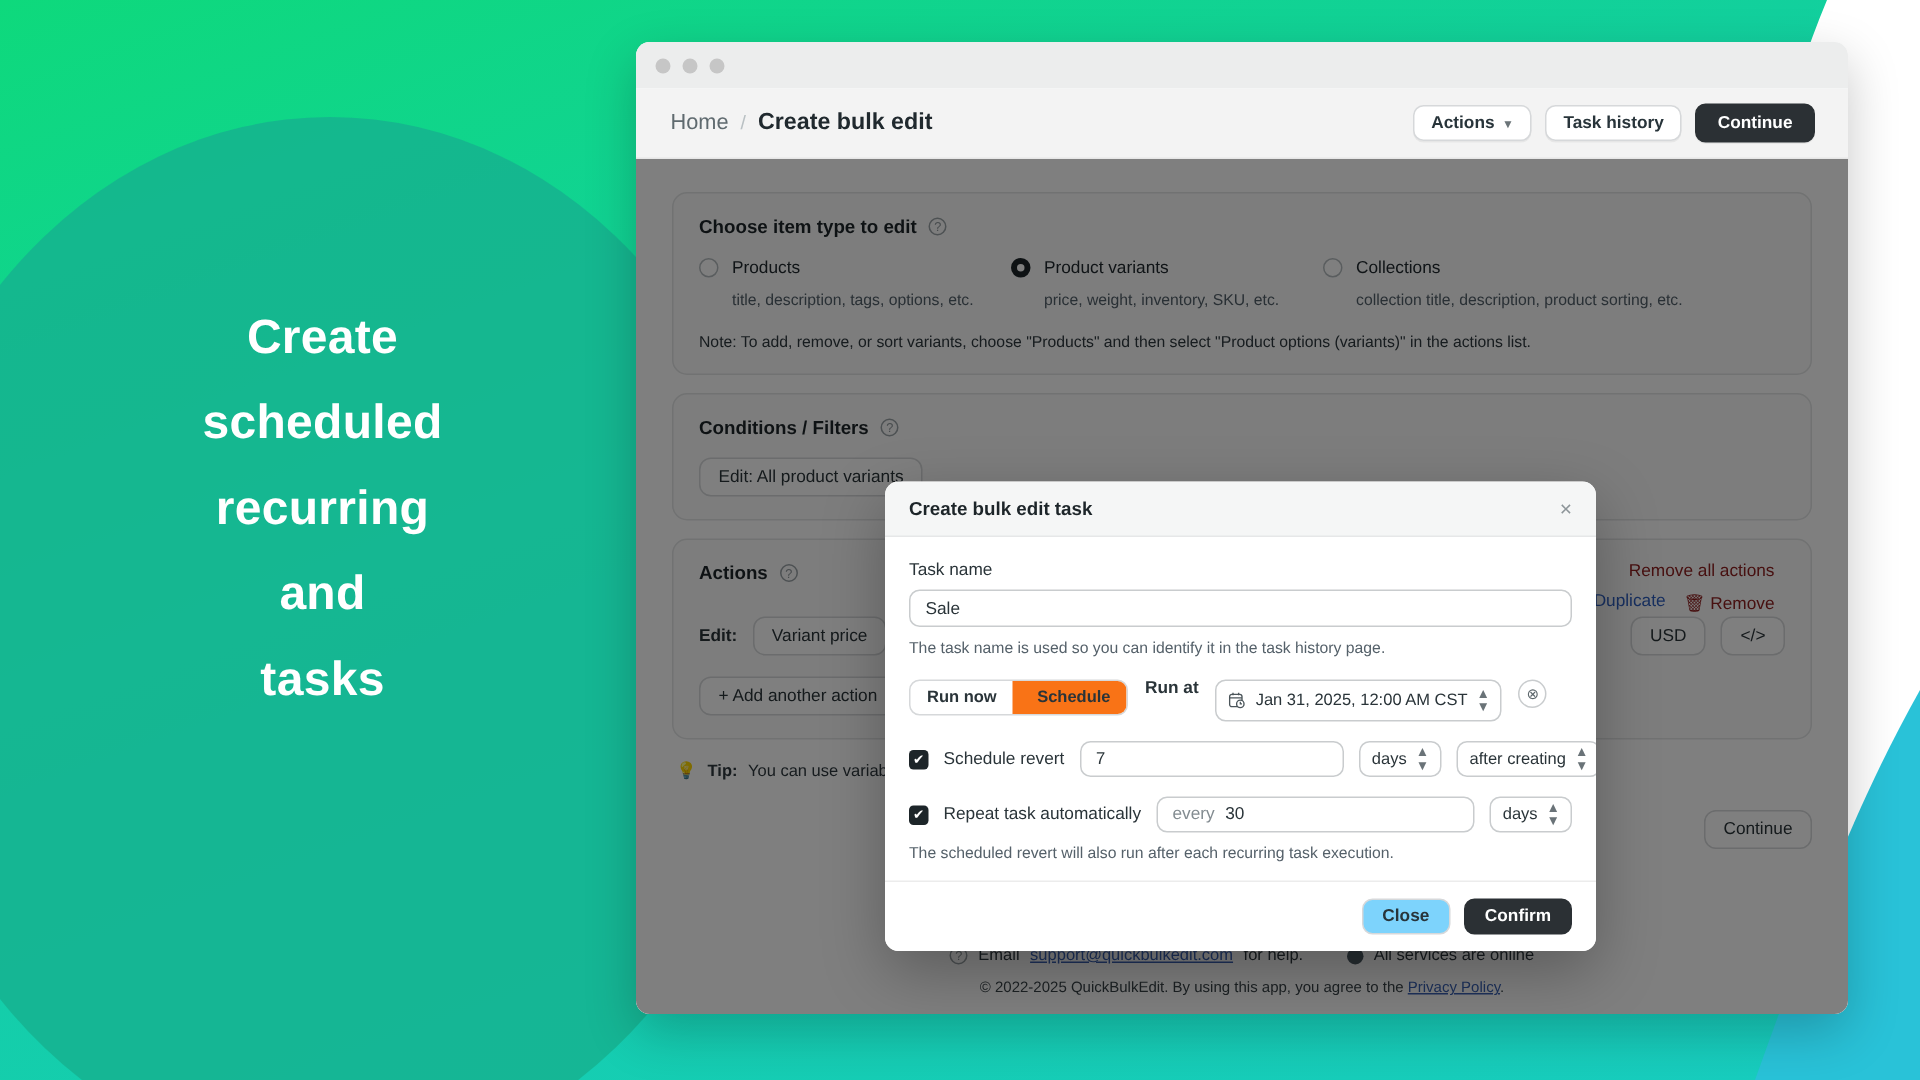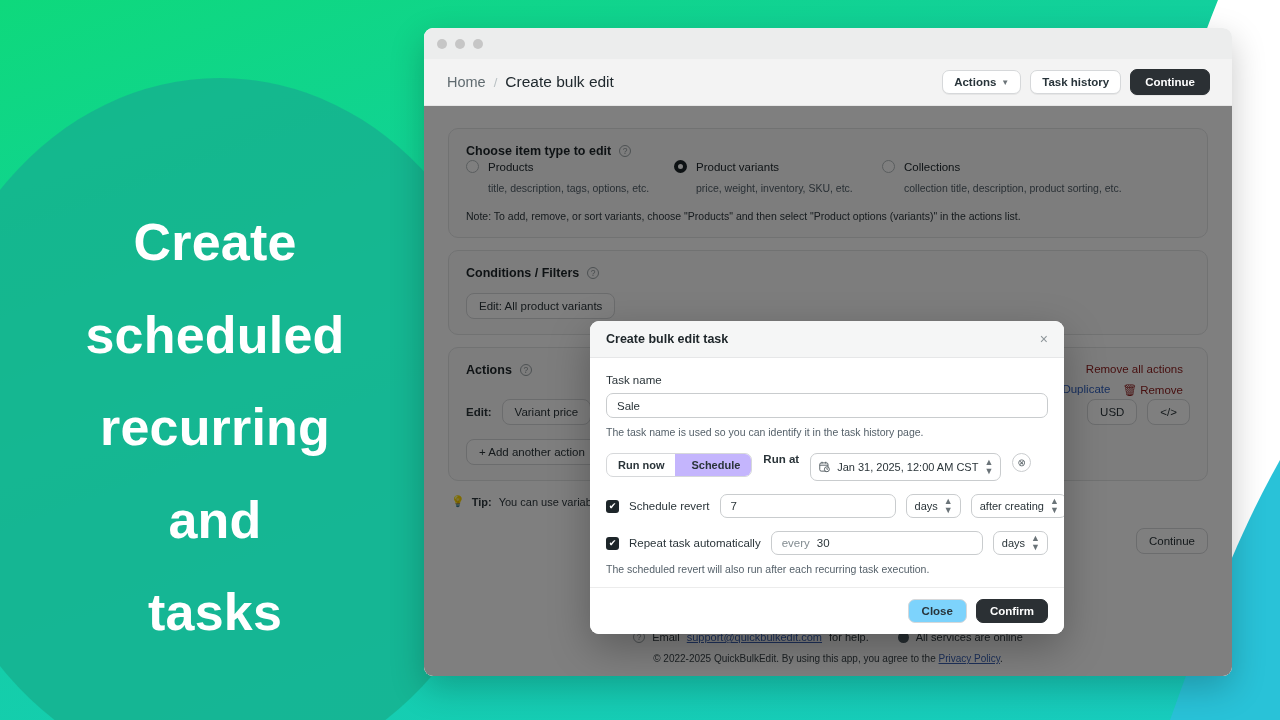--- a/index.html
+++ b/index.html
@@ -36,21 +36,21 @@
     width: 260px; height: 300px;
   }
 
   
   #headline {
     position: absolute;
     left: 40px; top: 196px;
     width: 350px;
     text-align: center;
     color: #ffffff;
-    font-size: 52px;
+    font-size: 32px;
     font-weight: bold;
     line-height: 1.78;
     letter-spacing: .2px;
     z-index: 3;
   }
 
   
   #window {
     position: absolute;
     left: 424px; top: 28px;
@@ -73,21 +73,21 @@
   .appbar {
     height: 47px;
     background: #f3f3f3;
     border-bottom: 1px solid #e6e6e6;
     display: flex; align-items: center;
     padding: 0 22px 0 23px;
   }
   .crumbs { display: flex; align-items: baseline; gap: 8px; }
   .crumb-home { font-size: 14.5px; color: #5f6a6f; }
   .crumb-sep { font-size: 13px; color: #b9c0c3; }
-  .crumb-cur { font-size: 15.5px; color: #20292e; font-weight: 400; }
+  .crumb-cur { font-size: 15.5px; color: #20292e; font-weight: 700; }
   .appbar-right { margin-left: auto; display: flex; align-items: center; gap: 9px; }
   .btn {
     font-size: 11.5px;
     border-radius: 7px;
     padding: 5px 11px;
     background: #ffffff;
     border: 1px solid #d6d8da;
     color: #28343a;
     font-weight: 600;
     box-shadow: 0 1px 0 rgba(0,0,0,.05);
@@ -124,21 +124,21 @@
     font-size: 12.5px; font-weight: bold; color: #1d2529;
     display: flex; align-items: center; gap: 8px;
   }
   .qmark {
     width: 12px; height: 12px; border-radius: 50%;
     border: 1px solid #9aa2a6; color: #8f979b;
     font-size: 8.5px; line-height: 10px; text-align: center;
     font-weight: normal;
   }
 
-  .radio-row { display: flex; margin-top: 2px; }
+  .radio-row { display: flex; margin-top: 14px; }
   .radio-col { width: 208px; }
   .radio-col.wide { width: auto; }
   .radio-head { display: flex; align-items: center; gap: 9px; }
   .radio {
     width: 13px; height: 13px; border-radius: 50%;
     border: 1.4px solid #b4bbbe; background: #fff;
     flex: none;
   }
   .radio.on { border: 4px solid #1d2529; }
   .radio-label { font-size: 11.5px; color: #20292e; }
@@ -208,21 +208,21 @@
     border: 1px solid #c9ccce; border-radius: 7px;
     background: #fff; font-size: 11.5px; color: #2a3439;
     padding: 0 10px;
     font-family: "Liberation Sans", sans-serif;
   }
   .help { font-size: 10.5px; color: #55616a; margin-top: 8px; }
 
   .runrow { display: flex; align-items: flex-start; gap: 11px; margin-top: 15px; }
   .segmented { display: inline-flex; border: 1px solid #d6d8da; border-radius: 7px; overflow: hidden; background: #fff; }
   .seg { font-size: 11px; font-weight: 600; color: #2a3439; padding: 5px 11px; }
-  .seg.active { background: #c4b5fd; padding-left: 16px; }
+  .seg.active { background: #f97316; padding-left: 16px; }
   .runat-label { font-size: 11.5px; font-weight: bold; color: #2a3439; }
   .date-box {
     display: inline-flex; align-items: center; gap: 6px;
     border: 1px solid #c9ccce; border-radius: 7px; background: #fff;
     padding: 4px 8px; font-size: 11px; color: #2a3439;
   }
   .stepper { font-size: 9px; color: #6a7378; line-height: 1; letter-spacing: -1px; }
   .clear-btn {
     width: 19px; height: 19px; border-radius: 50%;
     border: 1px solid #c9ccce; background: #fff;

